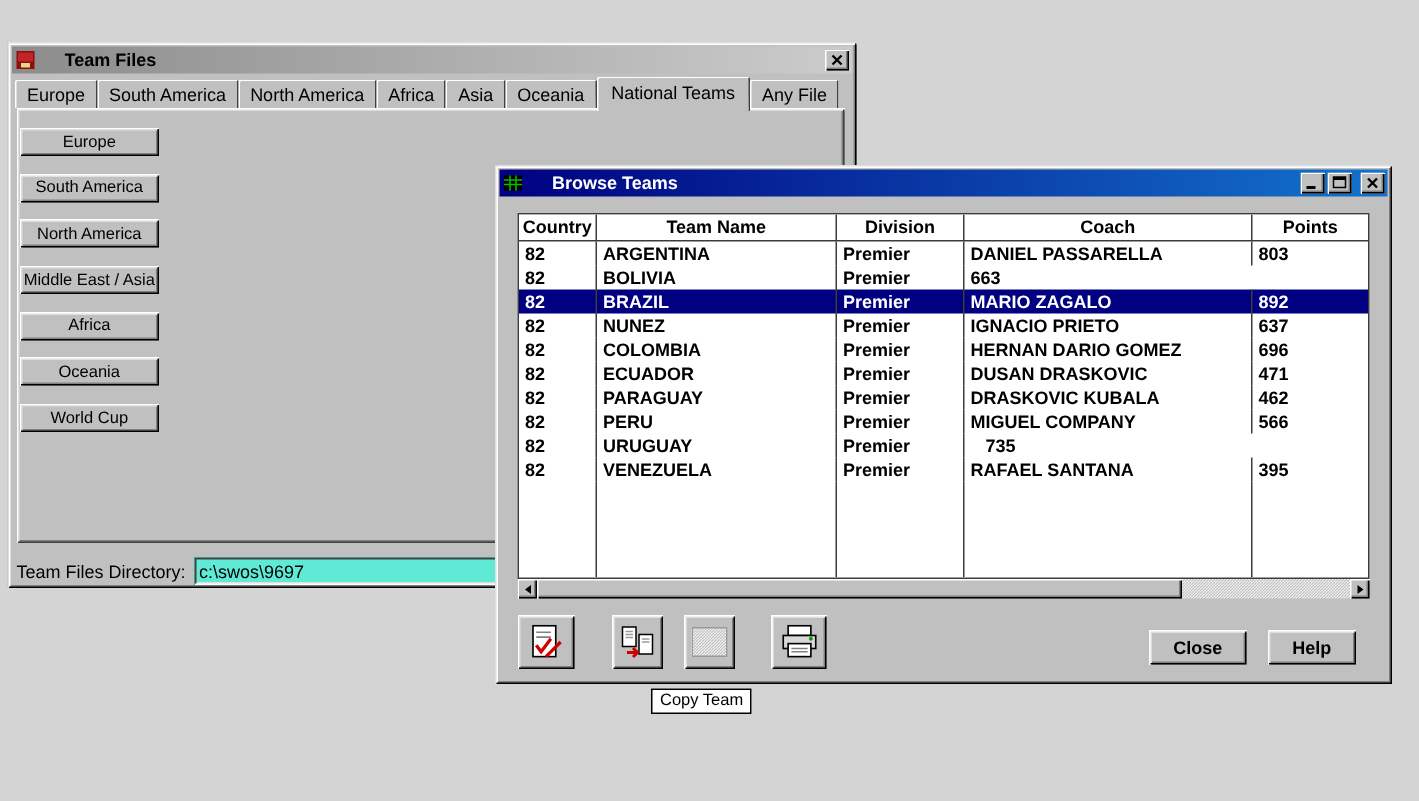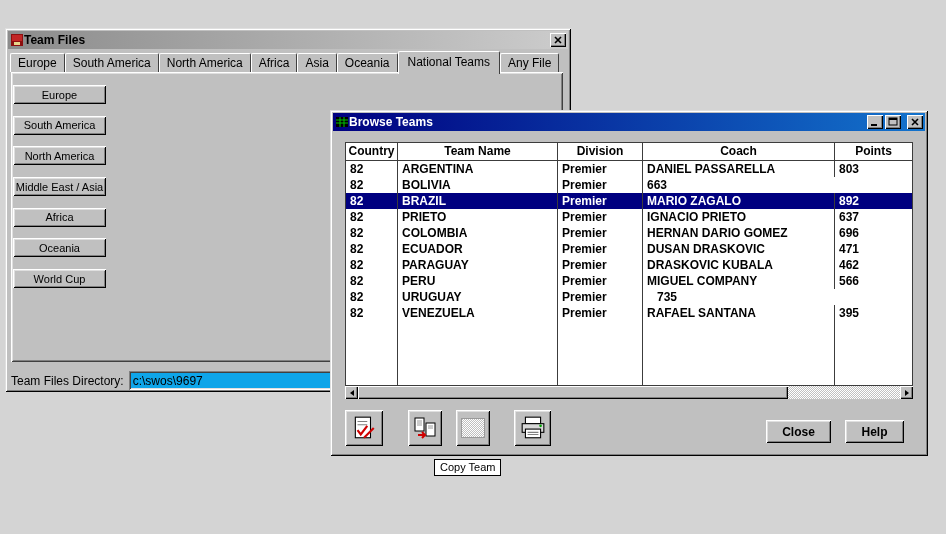--- a/index.html
+++ b/index.html
@@ -7,27 +7,27 @@
   html,body { width:946px; height:534px; overflow:hidden; }
   body { position:relative; font-family:"Liberation Sans",sans-serif; background:#d4d4d4; color:#000; }
 
   
   .raised { background:#c0c0c0;
     box-shadow: inset 1px 1px 0 #ffffff, inset -1px -1px 0 #000000,
                 inset 2px 2px 0 #dfdfdf, inset -2px -2px 0 #808080; }
   .win { position:absolute; background:#c0c0c0;
     box-shadow: inset 1px 1px 0 #dfdfdf, inset -1px -1px 0 #000000,
                 inset 2px 2px 0 #ffffff, inset -2px -2px 0 #808080; }
-  .sunken { background:#0ea5e9; border:none;
+  .sunken { background:#5eead4; border:none;
     box-shadow: inset 1px 1px 0 #808080, inset -1px -1px 0 #ffffff,
                 inset 2px 2px 0 #404040, inset -2px -2px 0 #dfdfdf; }
 
   
   .titlebar { position:absolute; left:3px; top:3px; right:3px; height:18px;
-    display:flex; align-items:center; gap:0; padding:0 2px; }
+    display:flex; align-items:center; gap:19px; padding:0 2px; }
   .titlebar-active { background:linear-gradient(90deg,#000080 0%,#1373cc 100%); color:#fff; }
   .titlebar-inactive { background:linear-gradient(90deg,#8c8c8c 0%,#cccccc 100%); color:#000; }
   .title-text { flex:1; font-size:12px; font-weight:bold; white-space:nowrap; overflow:hidden; }
   .tb-icon { width:14px; height:14px; flex:0 0 auto; }
   .tb-buttons { display:flex; gap:2px; align-items:center; }
   .tb-btn { width:16px; height:14px; display:flex; align-items:center; justify-content:center;
     background:#c0c0c0;
     box-shadow: inset 1px 1px 0 #ffffff, inset -1px -1px 0 #000000, inset -2px -2px 0 #808080; }
   .tb-spacer { width:2px; }
 
@@ -191,21 +191,21 @@
           </div>
           <div class="trow sel">
             <div class="tcell" style="width: 52px;">82</div>
             <div class="tcell" style="width: 160px;">BRAZIL</div>
             <div class="tcell" style="width: 85px;">Premier</div>
             <div class="tcell" style="width: 192px;">MARIO ZAGALO</div>
             <div class="tcell" style="width: 77px;">892</div>
           </div>
           <div class="trow">
             <div class="tcell" style="width: 52px;">82</div>
-            <div class="tcell" style="width: 160px;">PRIETO</div>
+            <div class="tcell" style="width: 160px;">NUNEZ</div>
             <div class="tcell" style="width: 85px;">Premier</div>
             <div class="tcell" style="width: 192px;">IGNACIO PRIETO</div>
             <div class="tcell" style="width: 77px;">637</div>
           </div>
           <div class="trow">
             <div class="tcell" style="width: 52px;">82</div>
             <div class="tcell" style="width: 160px;">COLOMBIA</div>
             <div class="tcell" style="width: 85px;">Premier</div>
             <div class="tcell" style="width: 192px;">HERNAN DARIO GOMEZ</div>
             <div class="tcell" style="width: 77px;">696</div>

